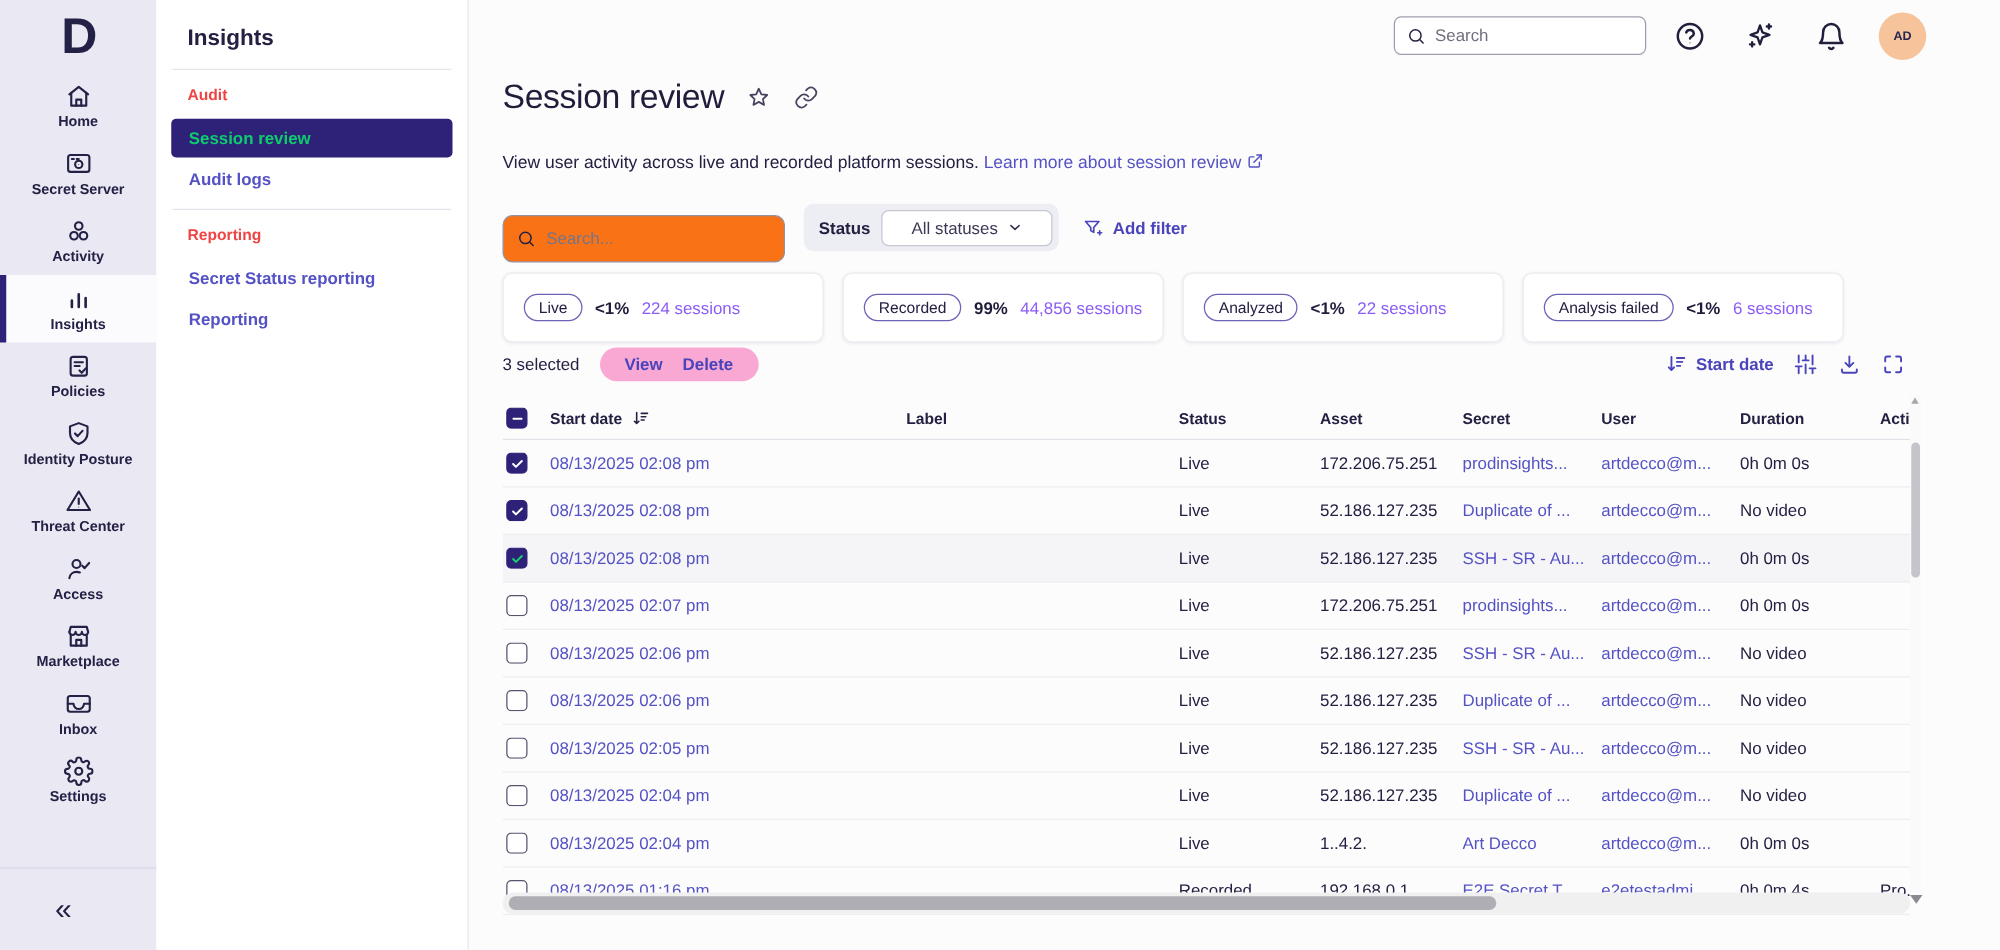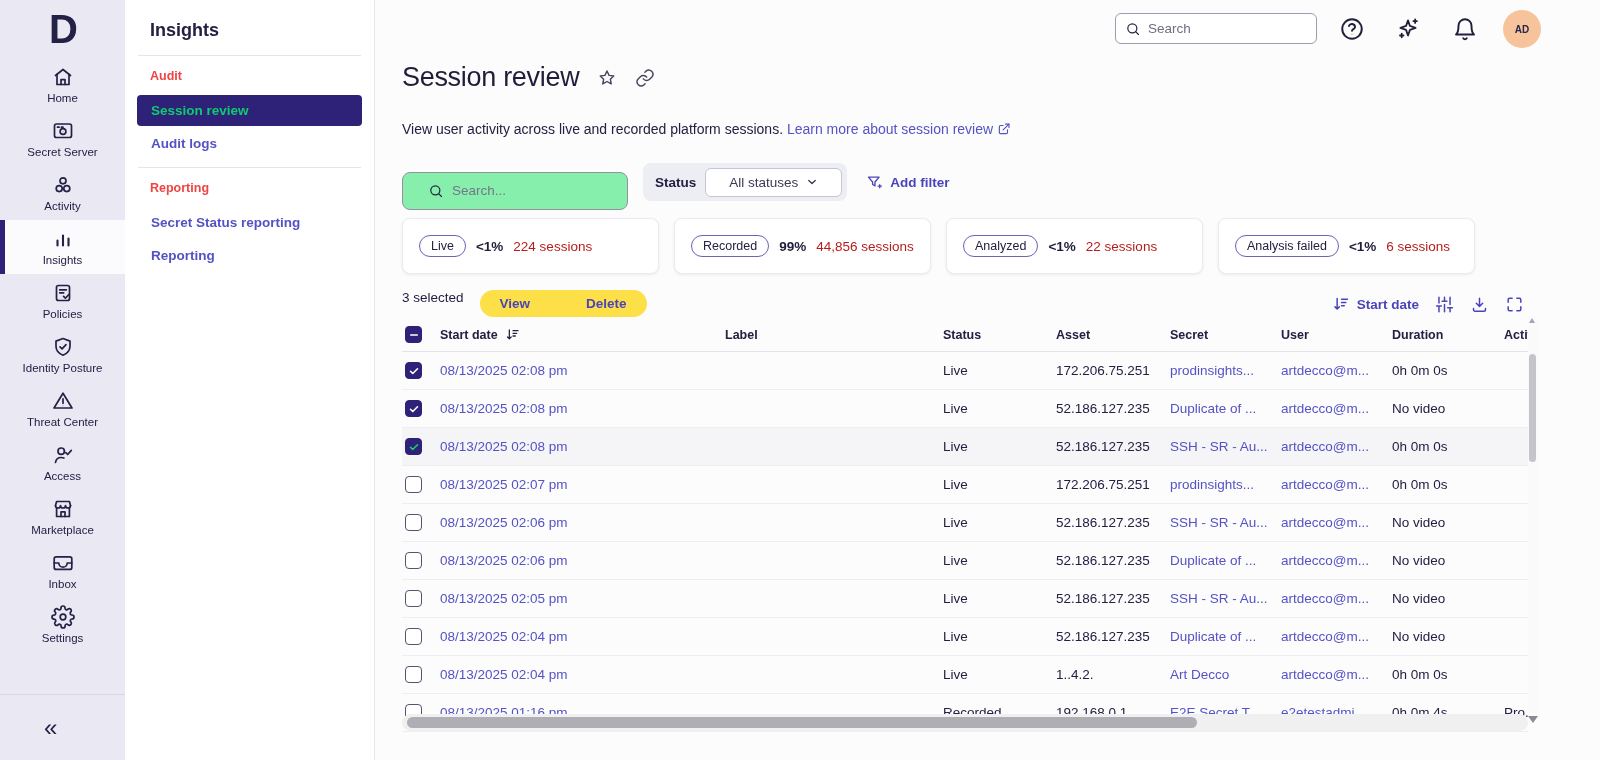--- a/index.html
+++ b/index.html
@@ -10,21 +10,21 @@
   
   .sidebar { position:absolute; left:0; top:0; width:125px; height:760px; background:#eae8f2; z-index:5; }
   .logo { height:58px; display:flex; align-items:center; justify-content:center;
           font-size:40px; font-weight:800; color:#232145; letter-spacing:-2px; }
   .nav { display:flex; flex-direction:column; }
   .nav-item { height:54px; display:flex; flex-direction:column; align-items:center; justify-content:center;
               gap:3px; cursor:pointer; border-left:5px solid transparent; padding-right:5px; }
   .nav-item.active { background:#fbfbfd; border-left-color:#2d2178; }
   .nav-icon { width:24px; height:24px; color:#232145; }
   .nav-icon svg { width:24px; height:24px; display:block; }
-  .nav-label { font-size:11.5px; color:#232145; text-align:center; line-height:1.1; }
+  .nav-label { font-size:11.5px; color:#232145; text-align:center; line-height:1.1;font-weight:bold; }
   .sidebar-footer { position:absolute; left:0; right:0; bottom:0; height:66px; border-top:1px solid #d8d6e3;
                     display:flex; align-items:center; }
   .collapse-btn { margin-left:44px; font-size:24px; color:#232145; background:none; border:none; cursor:pointer;
                   font-family:inherit; line-height:1; }
 
   
   .subnav { position:absolute; left:125px; top:0; width:250px; height:760px; background:#fff;
             border-right:1px solid #e7e7ee; z-index:4; padding:0 12px; }
   .subnav-title { font-size:18px; font-weight:700; color:#232042; padding:20px 8px 14px 13px; }
   .subnav-divider { border-top:1px solid #e4e4ea; margin:0 1px; }
@@ -56,47 +56,47 @@
   .page-title { font-size:27px; font-weight:500; color:#1f1d3a; letter-spacing:-.3px; }
   .title-icon { width:20px; height:20px; color:#46445f; cursor:pointer; background:none; border:none; }
   .title-icon svg { width:20px; height:20px; display:block; }
   .page-desc { position:absolute; left:27px; top:121px; font-size:14px; color:#232042; }
   .page-desc .learn-link { color:#5452c4; font-weight:500; text-decoration:none; cursor:pointer; }
   .ext-icon { display:inline-block; width:14px; height:14px; vertical-align:-2px; margin-left:4px; color:#5452c4; }
   .ext-icon svg { width:14px; height:14px; }
 
   
   .filter-row { position:absolute; left:27px; top:163px; height:38px; display:flex; align-items:center; gap:15px; }
-  .filter-search { width:226px; height:38px; border:1px solid #93939f; border-radius:8px; background:#86efac;
-                   display:flex; align-items:center; padding:0 25px; gap:8px;margin-top:17px; }
+  .filter-search { width:226px; height:38px; border:1px solid #93939f; border-radius:8px; background:#f97316;
+                   display:flex; align-items:center; padding:0 10px; gap:8px;margin-top:17px; }
   .filter-search svg { width:16px; height:16px; color:#232042; flex:none; }
   .filter-search input { border:none; outline:none; font-size:13.5px; font-family:inherit; width:100%; background:transparent; color:#232042; }
   .filter-search input::placeholder { color:#75758a; }
   .chip { height:38px; background:#edeef4; border-radius:8px; display:flex; align-items:center; gap:9px; padding:0 5px 0 12px; }
   .chip-label { font-size:13.5px; font-weight:700; color:#232042; }
   .chip-select { height:29px; background:#fff; border:1px solid #c6c6d2; border-radius:6px; display:flex;
                  align-items:center; gap:8px; padding:0 23px; font-size:13.5px; color:#3b3954; cursor:pointer; }
   .chip-select svg { width:12px; height:12px; color:#33314c; }
   .add-filter { display:flex; align-items:center; gap:7px; color:#4a44bb; font-size:13.5px; font-weight:700;
                 background:none; border:none; cursor:pointer; font-family:inherit; margin-left:4px; }
   .add-filter svg { width:17px; height:17px; }
 
   
   .stats-row { position:absolute; left:27px; top:218px; display:flex; gap:15px; }
   .stat-card { width:257px; height:56px; background:#fff; border:1px solid #ebebf0; border-radius:8px;
                box-shadow:0 1px 3px rgba(35,32,66,.07); display:flex; align-items:center; gap:10px; padding:0 16px; }
   .stat-badge { border:1.5px solid #6a63b6; border-radius:999px; padding:3px 11px; font-size:12.5px;
                 color:#232042; font-weight:500; white-space:nowrap; }
   .stat-percent { font-size:13.5px; font-weight:800; color:#1f1d3a; white-space:nowrap; }
-  .stat-sessions { font-size:13.5px; color:#b91c1c; white-space:nowrap; }
-
-  
-  .table-toolbar { position:absolute; left:27px; top:290px; width:1122px; height:28px; display:flex; }
+  .stat-sessions { font-size:13.5px; color:#8b5cf6; white-space:nowrap; }
+
+  
+  .table-toolbar { position:absolute; left:27px; top:277px; width:1122px; height:28px; display:flex; align-items:center; }
   .selected-count { font-size:13.5px; color:#232042; margin-right:16px; }
-  .bulk-pill { background:#fde047; border-radius:14px; height:27px; display:flex; align-items:center; padding:0 20px; gap:56px; }
+  .bulk-pill { background:#f9a8d4; border-radius:14px; height:27px; display:flex; align-items:center; padding:0 20px; gap:16px; }
   .bulk-btn { color:#4a44bb; font-size:13.5px; font-weight:700; background:none; border:none; cursor:pointer; font-family:inherit; }
   .toolbar-right { margin-left:auto; display:flex; align-items:center; gap:16px; color:#4a44bb; }
   .sort-btn { display:flex; align-items:center; gap:6px; color:#4a44bb; font-size:13.5px; font-weight:600;
               background:none; border:none; cursor:pointer; font-family:inherit; }
   .tool-icon { width:19px; height:19px; color:#4a44bb; background:none; border:none; cursor:pointer; padding:0; }
   .tool-icon svg, .sort-btn svg { width:19px; height:19px; display:block; }
 
   
   .table-clip { position:absolute; left:27px; top:318px; width:1126px; height:442px; overflow:hidden; }
   .thead, .trow { display:flex; align-items:center; width:1240px; }

